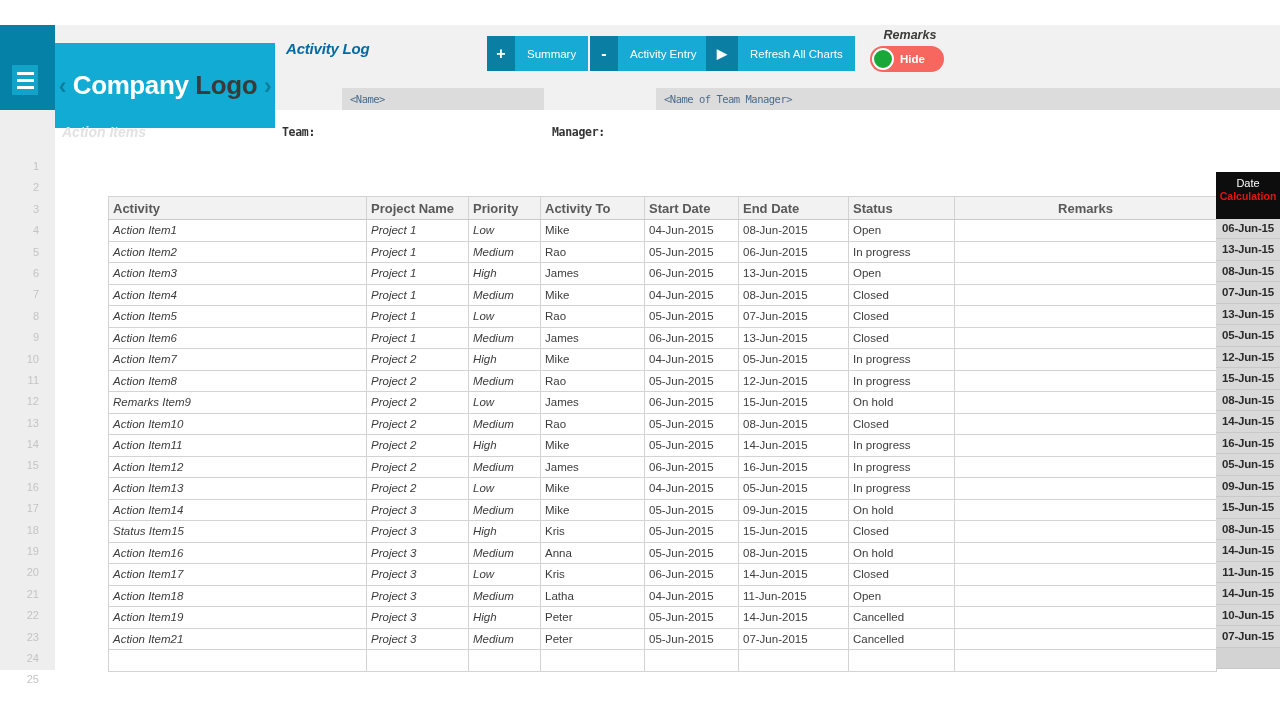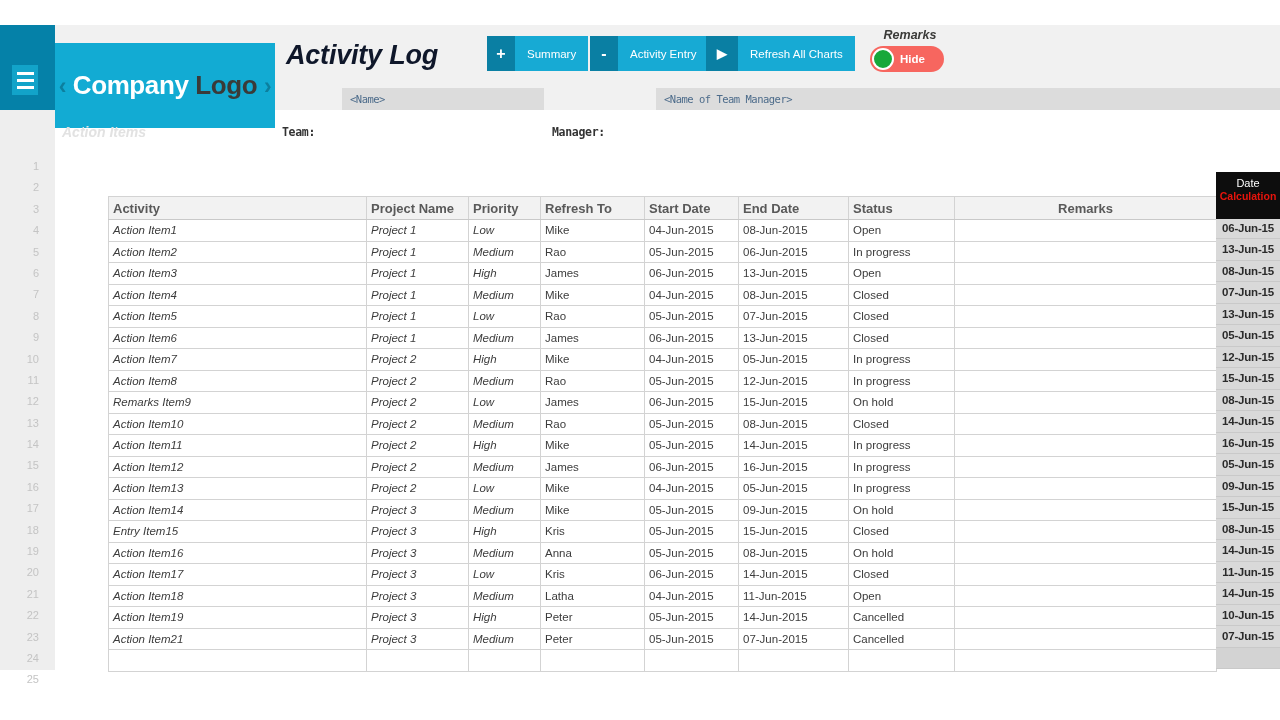--- a/index.html
+++ b/index.html
@@ -34,21 +34,21 @@
     position: absolute; left: 55px; top: 25px; width: 220px; height: 85px;
     background: #12abd3; display: flex; align-items: center; justify-content: center; margin-top: 18px;
   }
   .logo-text { font-size: 26px; font-weight: bold; letter-spacing: -0.4px; white-space: nowrap; }
   .logo-chev { color: #0c7f9e; font-weight: bold; font-size: 23px; }
   .logo-a { color: #ffffff; }
   .logo-b { color: #3a3a38; }
 
   .page-title {
     position: absolute; left: 286px; top: 40px;
-    font-size: 27px; font-weight: bold; color: #0f172a;
+    font-size: 15px; font-weight: bold; color: #0369a1;
     font-style: italic; letter-spacing: -0.2px;
   }
 
   
   .btn {
     position: absolute; top: 36px; height: 35px; display: flex; align-items: stretch;
     cursor: pointer; overflow: hidden;
   }
   .btn .ico {
     width: 28px; background: #0a7fa3; color: #fff;
@@ -261,21 +261,21 @@
         <col class="c-start">
           <col class="c-end">
           <col class="c-status">
           <col class="c-remarks">
       </colgroup>
       <thead>
         <tr>
           <th>Activity</th>
           <th>Project Name</th>
           <th>Priority</th>
-          <th>Refresh To</th>
+          <th>Activity To</th>
           <th>Start Date</th>
           <th>End Date</th>
           <th>Status</th>
           <th class="ctr">Remarks</th>
         </tr>
       </thead>
       <tbody id="table-body">
           <tr>
             <td class="it">Action Item1</td>
             <td class="it">Project 1</td>
@@ -410,21 +410,21 @@
             <td class="it">Action Item14</td>
             <td class="it">Project 3</td>
             <td class="it">Medium</td>
             <td>Mike</td>
             <td>05-Jun-2015</td>
             <td>09-Jun-2015</td>
             <td>On hold</td>
             <td></td>
           </tr>
           <tr>
-            <td class="it">Entry Item15</td>
+            <td class="it">Status Item15</td>
             <td class="it">Project 3</td>
             <td class="it">High</td>
             <td>Kris</td>
             <td>05-Jun-2015</td>
             <td>15-Jun-2015</td>
             <td>Closed</td>
             <td></td>
           </tr>
           <tr>
             <td class="it">Action Item16</td>

